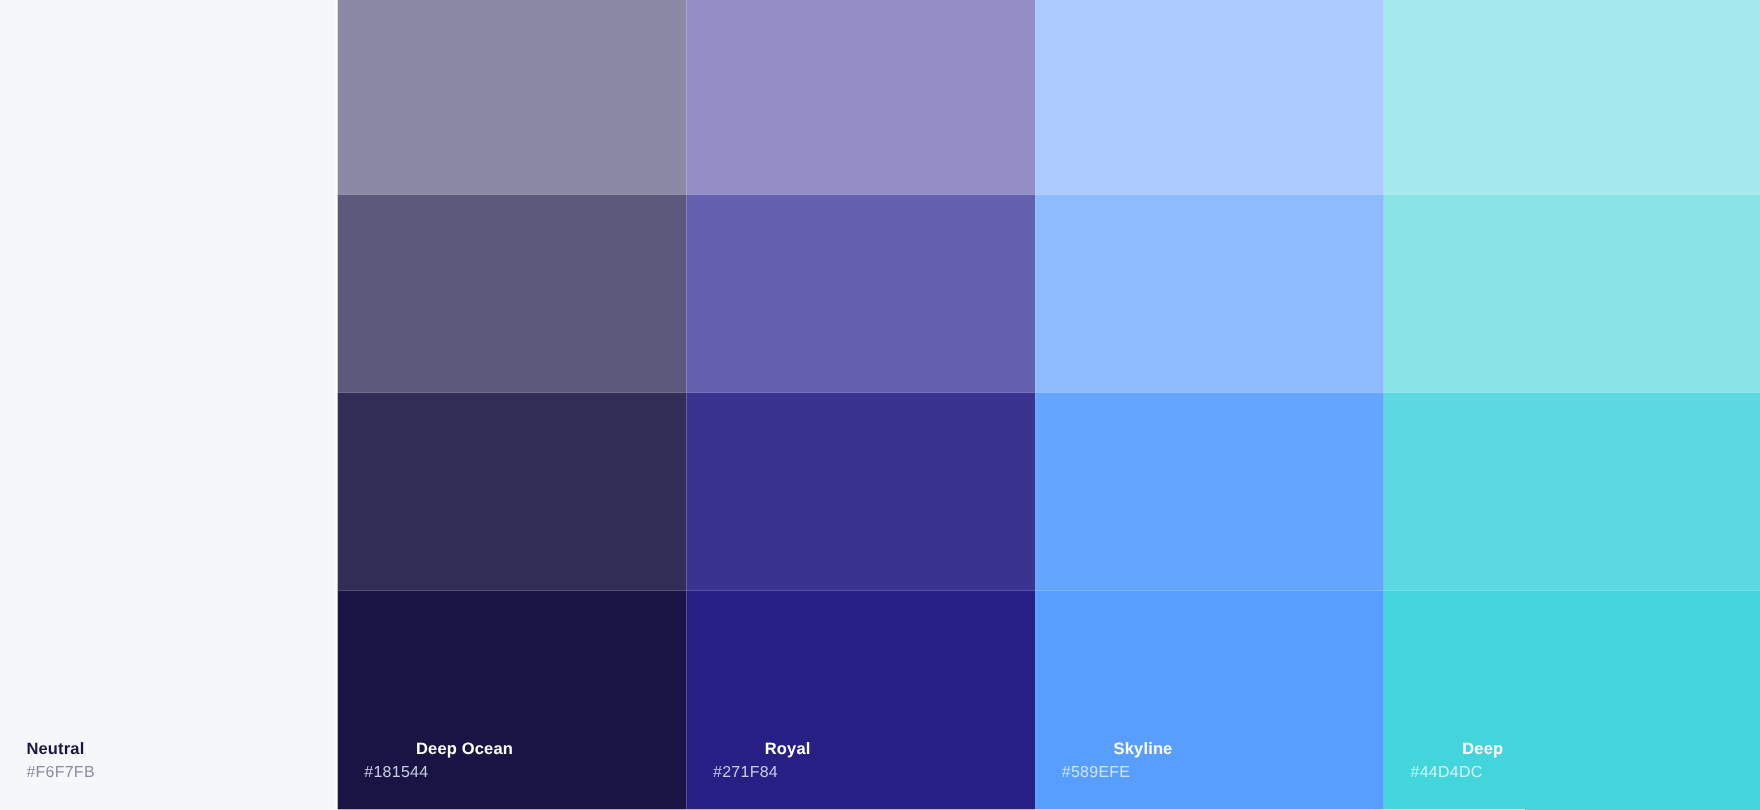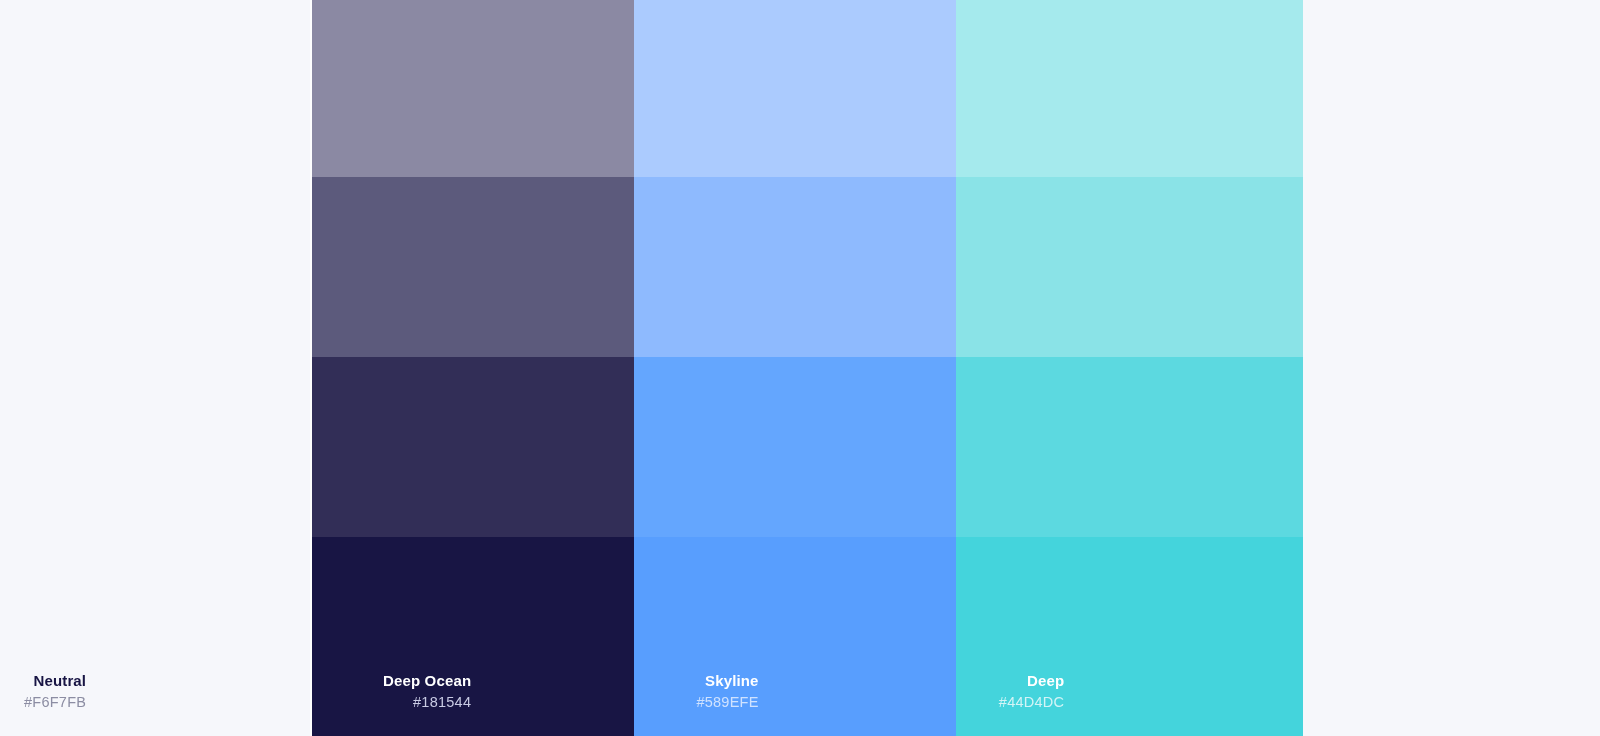--- a/index.html
+++ b/index.html
@@ -53,36 +53,35 @@
     pointer-events:none;
   }
   .col-neutral .label-block { left:24px; }
 
   .swatch-name {
     font-size:15px;
     font-weight:700;
     letter-spacing:0.15px;
     display:block;
     margin-bottom:2px;
-    text-align:right;
   }
   .swatch-hex {
     font-size:14.5px;
     font-weight:400;
     letter-spacing:0.25px;
     display:block;
   }
 
   
   .on-light .swatch-name { color:#181544; }
   .on-light .swatch-hex  { color:#8C8DA3;text-align:right; }
 
   
   .on-dark .swatch-name { color:#FFFFFF;margin-left:47px; }
-  .on-dark .swatch-hex  { color:#C9CBE4;text-align:right; }
+  .on-dark .swatch-hex  { color:#C9CBE4; }
 
   .on-dark.muted-hex .swatch-hex { color:#CFE2FF; }
   .on-dark.aqua-hex  .swatch-hex { color:#D3F4F6; }
 
   
   .col-neutral::after {
     content:"";
     position:absolute;
     top:0; right:0; bottom:0;
     width:2px;
@@ -113,20 +112,32 @@
       <div class="tint r2" style="background: rgb(92, 90, 124);"></div>
       <div class="tint r3" style="background: rgb(50, 46, 87);"></div>
       <div class="tint r4" style="background: rgb(24, 21, 68);"></div>
     </div>
     <div class="label-block on-dark">
       <span class="swatch-name">Deep Ocean</span>
       <span class="swatch-hex">#181544</span>
     </div>
   </div>
 
+  <div class="col col-swatch">
+    <div class="tints">
+      <div class="tint r1" style="background: rgb(147, 143, 198);"></div>
+      <div class="tint r2" style="background: rgb(100, 96, 175);"></div>
+      <div class="tint r3" style="background: rgb(59, 51, 144);"></div>
+      <div class="tint r4" style="background: rgb(39, 31, 132);"></div>
+    </div>
+    <div class="label-block on-dark">
+      <span class="swatch-name">Royal</span>
+      <span class="swatch-hex">#271F84</span>
+    </div>
+  </div>
 
   <div class="col col-swatch">
     <div class="tints">
       <div class="tint r1" style="background: rgb(171, 203, 254);"></div>
       <div class="tint r2" style="background: rgb(142, 186, 254);"></div>
       <div class="tint r3" style="background: rgb(100, 166, 254);"></div>
       <div class="tint r4" style="background: rgb(88, 158, 254);"></div>
     </div>
     <div class="label-block on-dark muted-hex">
       <span class="swatch-name">Skyline</span>

